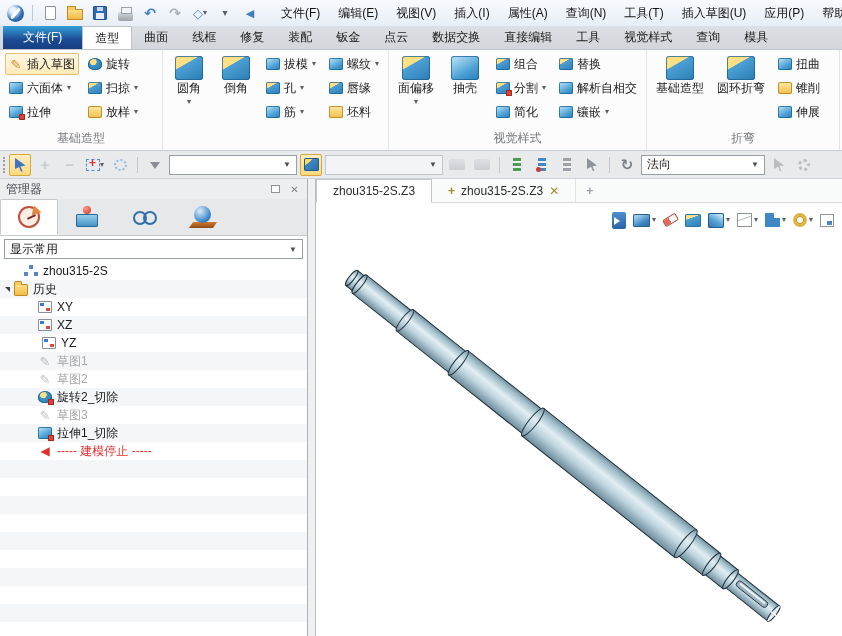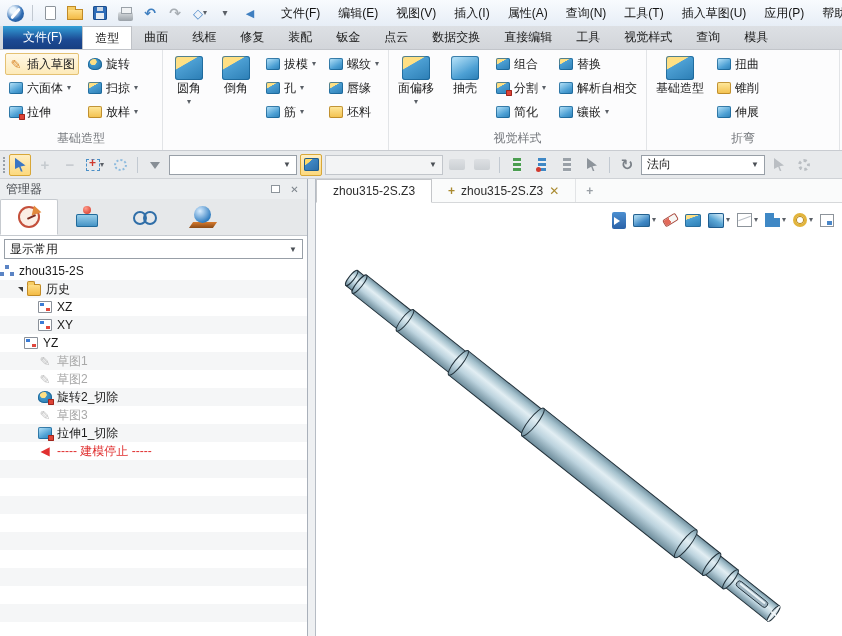--- a/index.html
+++ b/index.html
@@ -333,20 +333,24 @@
           </div>
         </div>
         <div class="rb-label">视觉样式</div>
       </div>
       <div class="rb-group" style="width:193px">
         <div class="rb-body">
           <div class="rb-big">
             <span class="ci big v-y"></span>
             <span>基础造型</span>
           </div>
+          <div class="rb-big">
+            <span class="ci big v-y"></span>
+            <span>圆环折弯</span>
+          </div>
           <div class="rb-col">
             <div class="rb-small">
               <span class="ci "></span>
               <span>扭曲</span>
             </div>
             <div class="rb-small">
               <span class="ci v-o"></span>
               <span>锥削</span>
             </div>
             <div class="rb-small">
@@ -451,38 +455,38 @@
           </div>
           <div class="mgr-tab">
             <span class="mt-sphere"></span>
           </div>
         </div>
       <div class="combo mgr-filter">
         <span>显示常用</span>
         <span class="car">▼</span>
       </div>
       <div class="tree" id="tree">
-          <div class="trow" style="padding-left:0">
+          <div class="trow" style="padding-left:24px">
             <span class="ci v-asm"></span>
             <span>zhou315-2S</span>
           </div>
-          <div class="trow" style="padding-left:18px">
+          <div class="trow" style="padding-left:5px">
             <span class="exp"></span>
             <span class="ci v-folder"></span>
             <span>历史</span>
           </div>
           <div class="trow" style="padding-left:38px">
             <span class="ci v-plane"></span>
-            <span>XZ</span>
+            <span>XY</span>
           </div>
           <div class="trow" style="padding-left:38px">
             <span class="ci v-plane"></span>
-            <span>XY</span>
-          </div>
-          <div class="trow" style="padding-left:24px">
+            <span>XZ</span>
+          </div>
+          <div class="trow" style="padding-left:42px">
             <span class="ci v-plane"></span>
             <span>YZ</span>
           </div>
           <div class="trow muted" style="padding-left:38px">
             <span class="ci v-pencil v-grey">✎</span>
             <span>草图1</span>
           </div>
           <div class="trow muted" style="padding-left:38px">
             <span class="ci v-pencil v-grey">✎</span>
             <span>草图2</span>

